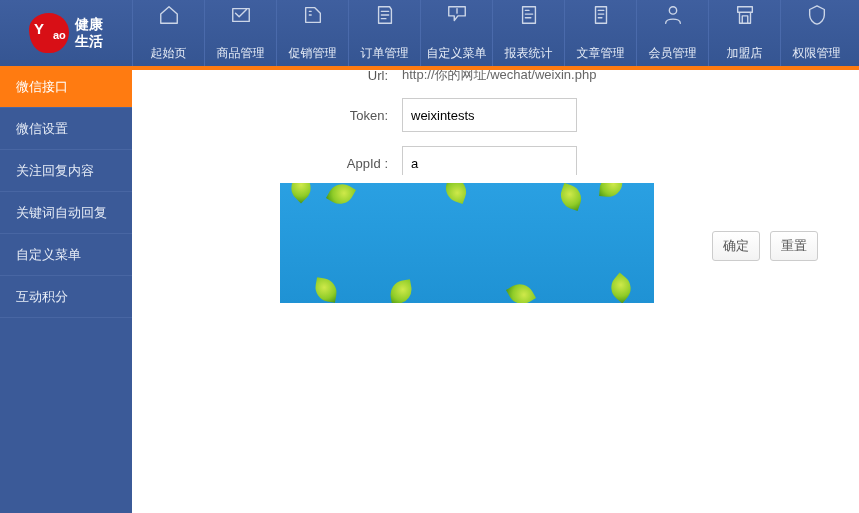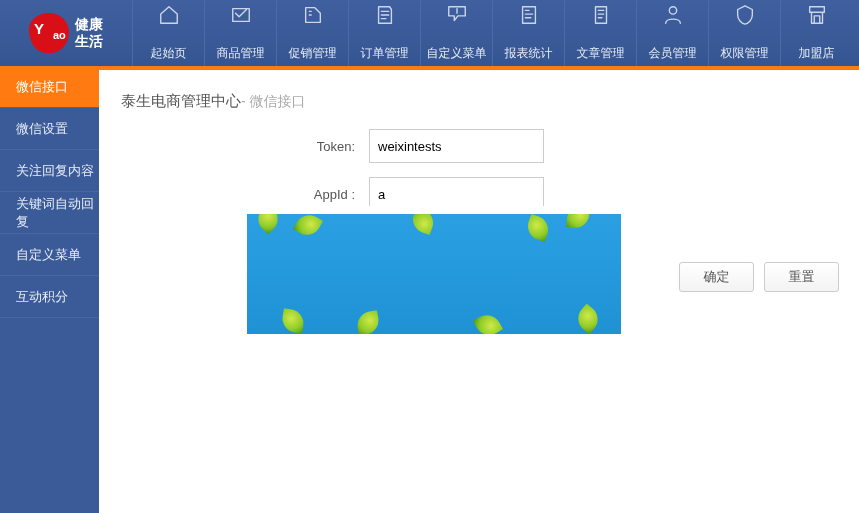--- a/index.html
+++ b/index.html
@@ -147,21 +147,21 @@
     transform: rotate(45deg);
   }
   .btns {
     display:flex;
     gap: 10px;
     justify-content: flex-start;
     margin-left: 560px;
     margin-top: -80px;
   }
   .btns button {
-    width: 75px;
+    width: 48px;
     height: 30px;
     border: 1px solid #ccc;
     background: linear-gradient(#ffffff,#f3f3f3);
     border-radius: 3px;
     cursor: pointer;
     font-size: 13px;
     color: #555;
   }
 </style>
 </head>
@@ -224,29 +224,29 @@
         <span>文章管理</span>
       </div>
       <div class="nav-item">
         <span><svg width="22" height="22" viewBox="0 0 24 24" fill="none" stroke="#e6ecf6" stroke-width="1.5" stroke-linejoin="round" stroke-linecap="round">
             <path d="M12 3 A4 4 0 1 0 12 11 A4 4 0 1 0 12 3 M4 21 C4 15 20 15 20 21"></path>
           </svg></span>
         <span>会员管理</span>
       </div>
       <div class="nav-item">
         <span><svg width="22" height="22" viewBox="0 0 24 24" fill="none" stroke="#e6ecf6" stroke-width="1.5" stroke-linejoin="round" stroke-linecap="round">
+            <path d="M4 3 H20 V9 H4 Z M6 9 V21 H18 V9 M9 13 H15 V21 H9 Z"></path>
+          </svg></span>
+        <span>加盟店</span>
+      </div>
+      <div class="nav-item">
+        <span><svg width="22" height="22" viewBox="0 0 24 24" fill="none" stroke="#e6ecf6" stroke-width="1.5" stroke-linejoin="round" stroke-linecap="round">
             <path d="M12 2 L20 6 V12 C20 17 16 21 12 22 C8 21 4 17 4 12 V6 Z"></path>
           </svg></span>
         <span>权限管理</span>
-      </div>
-      <div class="nav-item">
-        <span><svg width="22" height="22" viewBox="0 0 24 24" fill="none" stroke="#e6ecf6" stroke-width="1.5" stroke-linejoin="round" stroke-linecap="round">
-            <path d="M4 3 H20 V9 H4 Z M6 9 V21 H18 V9 M9 13 H15 V21 H9 Z"></path>
-          </svg></span>
-        <span>加盟店</span>
       </div>
     </div>
 </div>
 
 <div class="main">
   <div class="sidebar" id="sidebar">
       <div class="side-item active">
         <span>微信接口</span>
       </div>
       <div class="side-item">
@@ -259,25 +259,26 @@
         <span>关键词自动回复</span>
       </div>
       <div class="side-item">
         <span>自定义菜单</span>
       </div>
       <div class="side-item">
         <span>互动积分</span>
       </div>
     </div>
   <div class="content-wrap">
-    <div class="crumb">
-      <span>泰生电商管理中心</span><span class="sub"><span>- </span><span>微信接口</span></span>
-    </div>
 
     <div class="form">
+      <div class="row">
+        <div class="label">Url:</div>
+        <div class="static">http://你的网址/wechat/weixin.php</div>
+      </div>
       <div class="row">
         <div class="label">Token:</div>
         <input type="text" value="weixintests" style="">
       </div>
       <div class="row" style="margin-bottom:0">
         <div class="label">AppId :</div>
         <input type="text" style="height: 20px;" value="a">
       </div>
 
       <div style="display:flex;margin-left:120px;">

